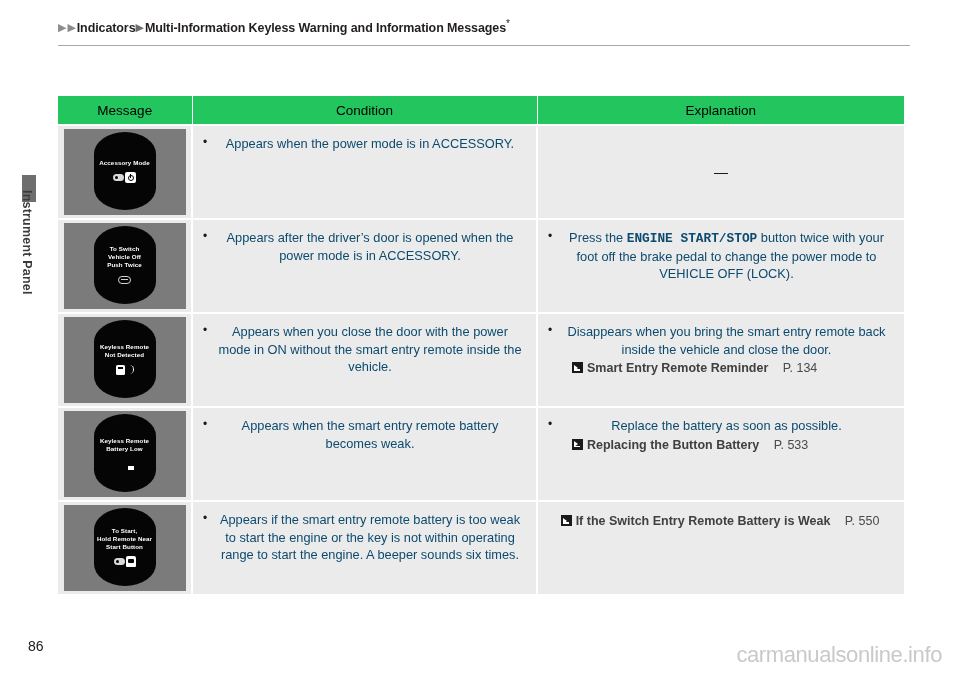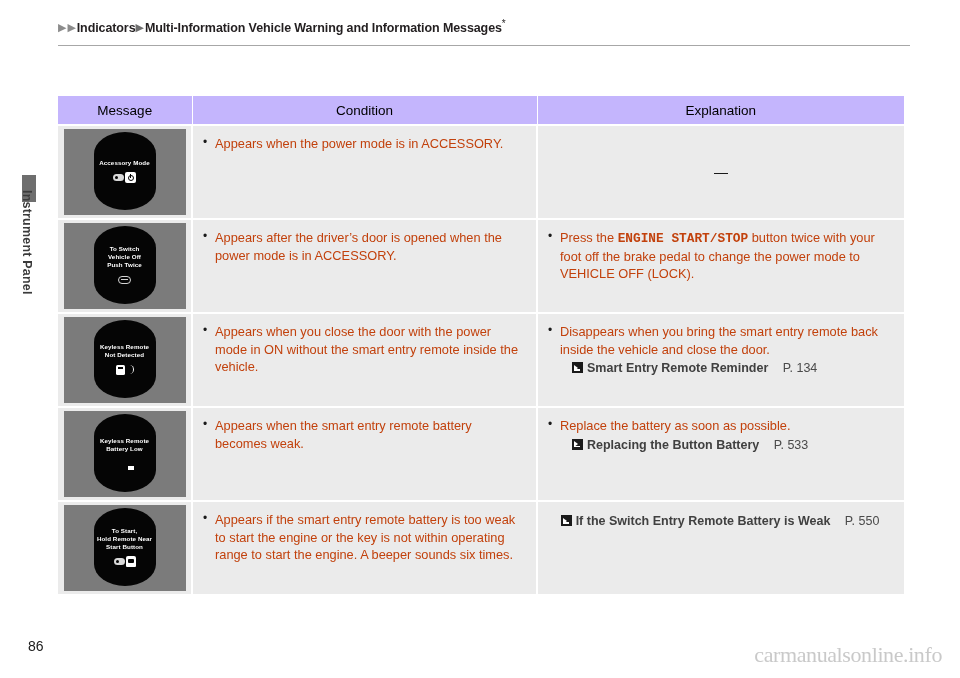--- a/index.html
+++ b/index.html
@@ -79,21 +79,21 @@
     top: 96px;
     width: 846px;
     border-collapse: collapse;
     table-layout: fixed;
   }
   .table col.c-msg  { width: 134px; }
   .table col.c-cond { width: 345px; }
   .table col.c-expl { width: 367px; }
 
   .table th {
-    background: #c4b5fd;
+    background: #22c55e;
     border: 1px solid #ffffff;
     border-top: none;
     font-size: 13.5px;
     font-weight: normal;
     color: #000;
     height: 28px;
     padding: 0;
     text-align: center;
     vertical-align: middle;
   }
@@ -269,21 +269,22 @@
 
   
   .cell-pad {
     padding: 9px 11px 8px 9px;
   }
   .bullet-item {
     position: relative;
     padding-left: 13px;
     font-size: 12.8px;
     line-height: 17.5px;
-    color: #c2410c;
+    color: #0c4a6e;
+    text-align: center;
   }
   .bullet-item::before {
     content: "\2022";
     position: absolute;
     left: 1px;
     top: -1px;
     font-size: 12px;
     color: #1a1a1a;
   }
   .em-dash {
@@ -354,28 +355,28 @@
     font-weight: normal;
     color: #1a1a1a;
   }
   .watermark {
     position: absolute;
     right: 18px;
     bottom: 10px;
     font-size: 22px;
     color: #c9c9c9;
     letter-spacing: -0.4px;
-    font-family: Liberation Serif, serif;
+    font-family: Liberation Sans, sans-serif;
   }
 </style>
 </head>
 <body>
 
 <div class="breadcrumb">
-  <span class="bc-arrow">▶</span><span class="bc-arrow">▶</span><span class="bc-text">Indicators</span><span class="bc-arrow dark">▶</span><span class="bc-text">Multi-Information Vehicle Warning and Information Messages</span><span class="bc-star">*</span>
+  <span class="bc-arrow">▶</span><span class="bc-arrow">▶</span><span class="bc-text">Indicators</span><span class="bc-arrow dark">▶</span><span class="bc-text">Multi-Information Keyless Warning and Information Messages</span><span class="bc-star">*</span>
 </div>
 <div class="header-rule"></div>
 
 <div class="side-tab"></div>
 <div class="side-label">Instrument Panel</div>
 
 <table class="table">
   <colgroup>
     <col class="c-msg">
       <col class="c-cond">

